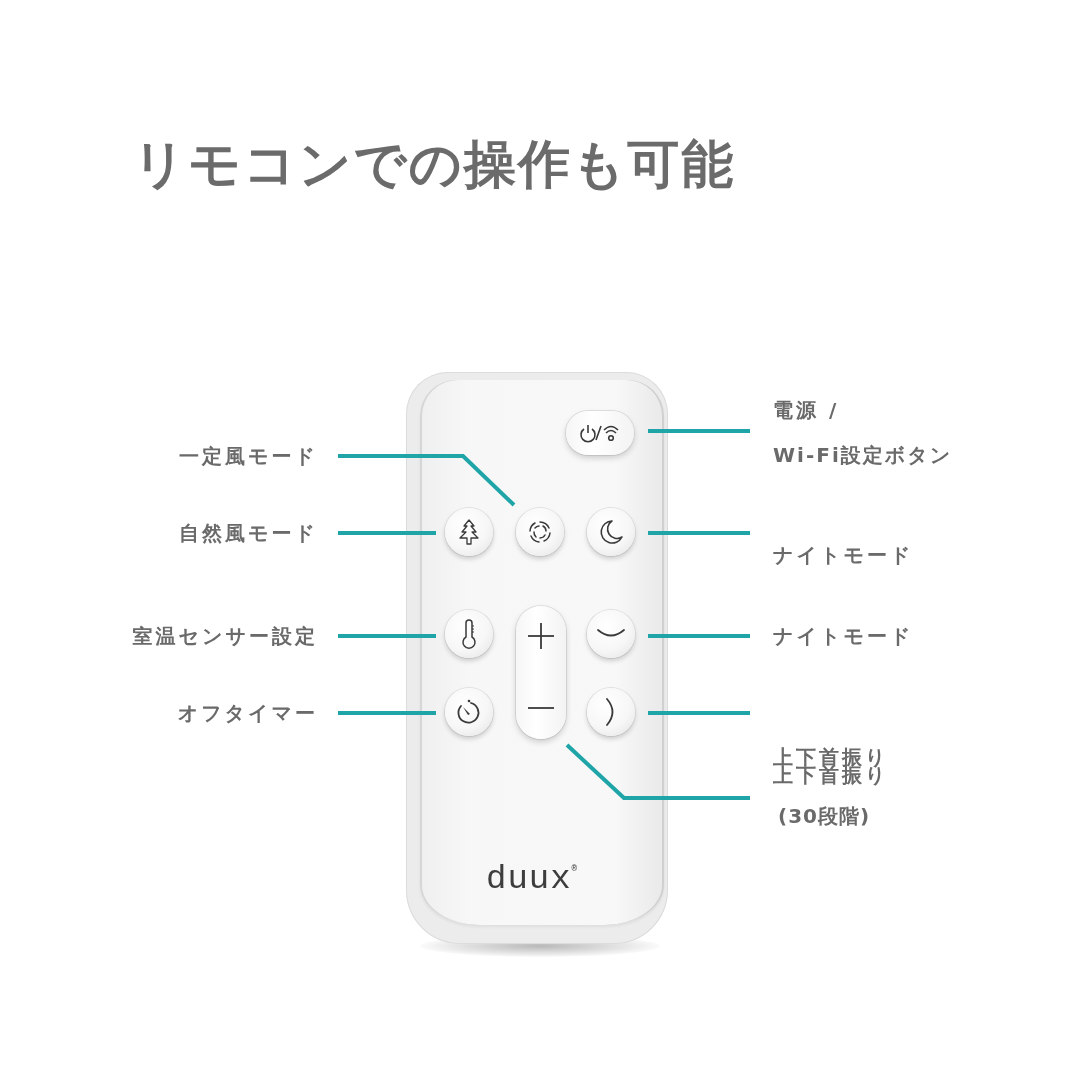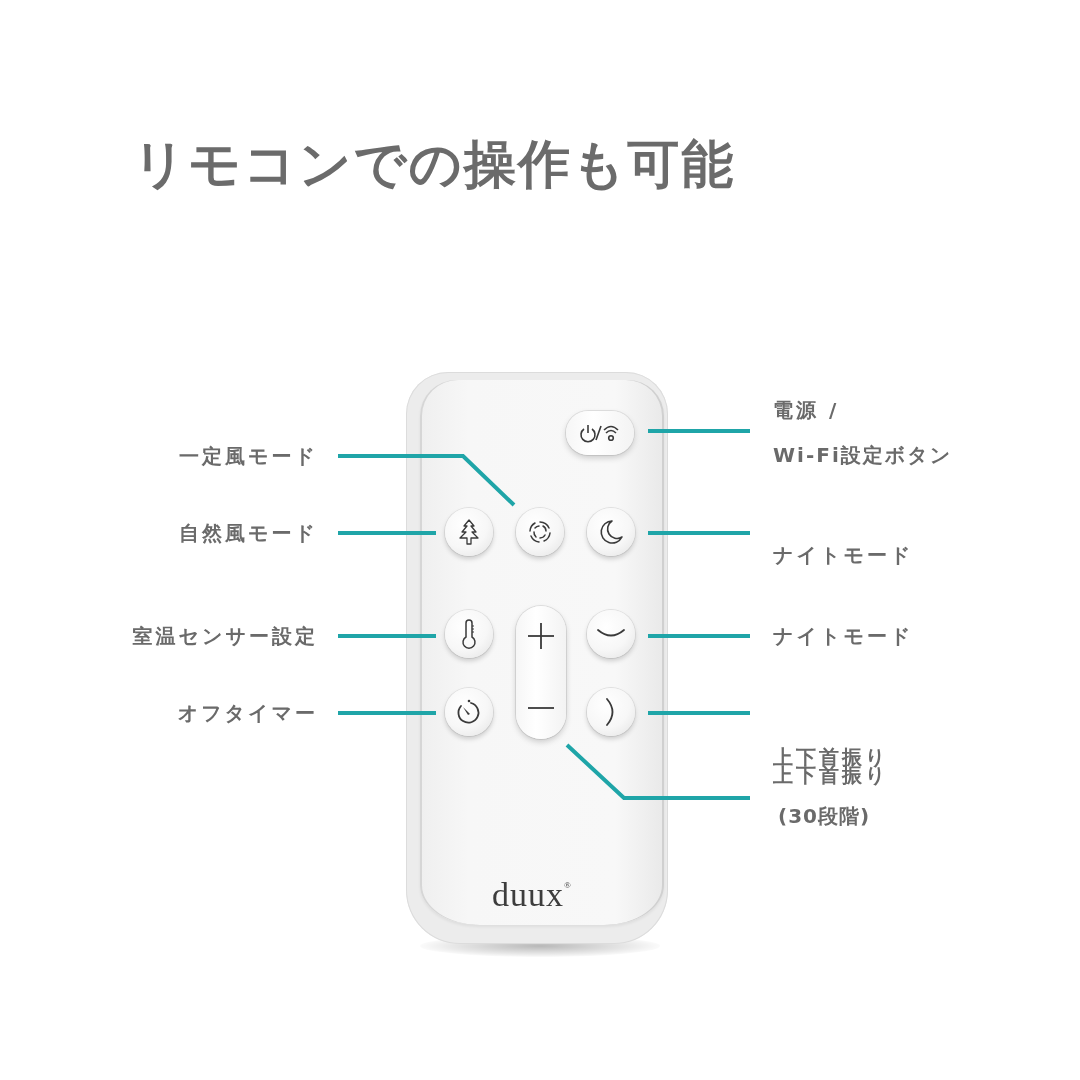--- a/index.html
+++ b/index.html
@@ -40,21 +40,21 @@
     display: flex; align-items: center; justify-content: center;
   }
   .btn svg { display: block; }
   .pill {
     position: absolute; border-radius: 30px;
     background: linear-gradient(90deg, #f6f6f6, #ffffff 40%, #f3f3f3);
     box-shadow: 0 3px 6px rgba(0,0,0,0.18), 0 0 0 1px #e2e2e2;
   }
   .brand {
     position: absolute; left: 420px; top: 860px; width: 224px; text-align: center;
-    font-size: 34px; color: #3d3d3d; letter-spacing: 1px; font-family: Liberation Serif, serif; margin-top: 16px;
+    font-size: 34px; color: #3d3d3d; letter-spacing: 1px; font-family: Liberation Mono, monospace;
   }
   .brand sup { font-size: 9px; vertical-align: top; position: relative; top: 4px; }
 </style>
 </head>
 <body>
 
 <div class="title">リモコンでの操作も可能</div>
 
 <div class="remote-shadow"></div>
 <div class="remote-outer"></div>

